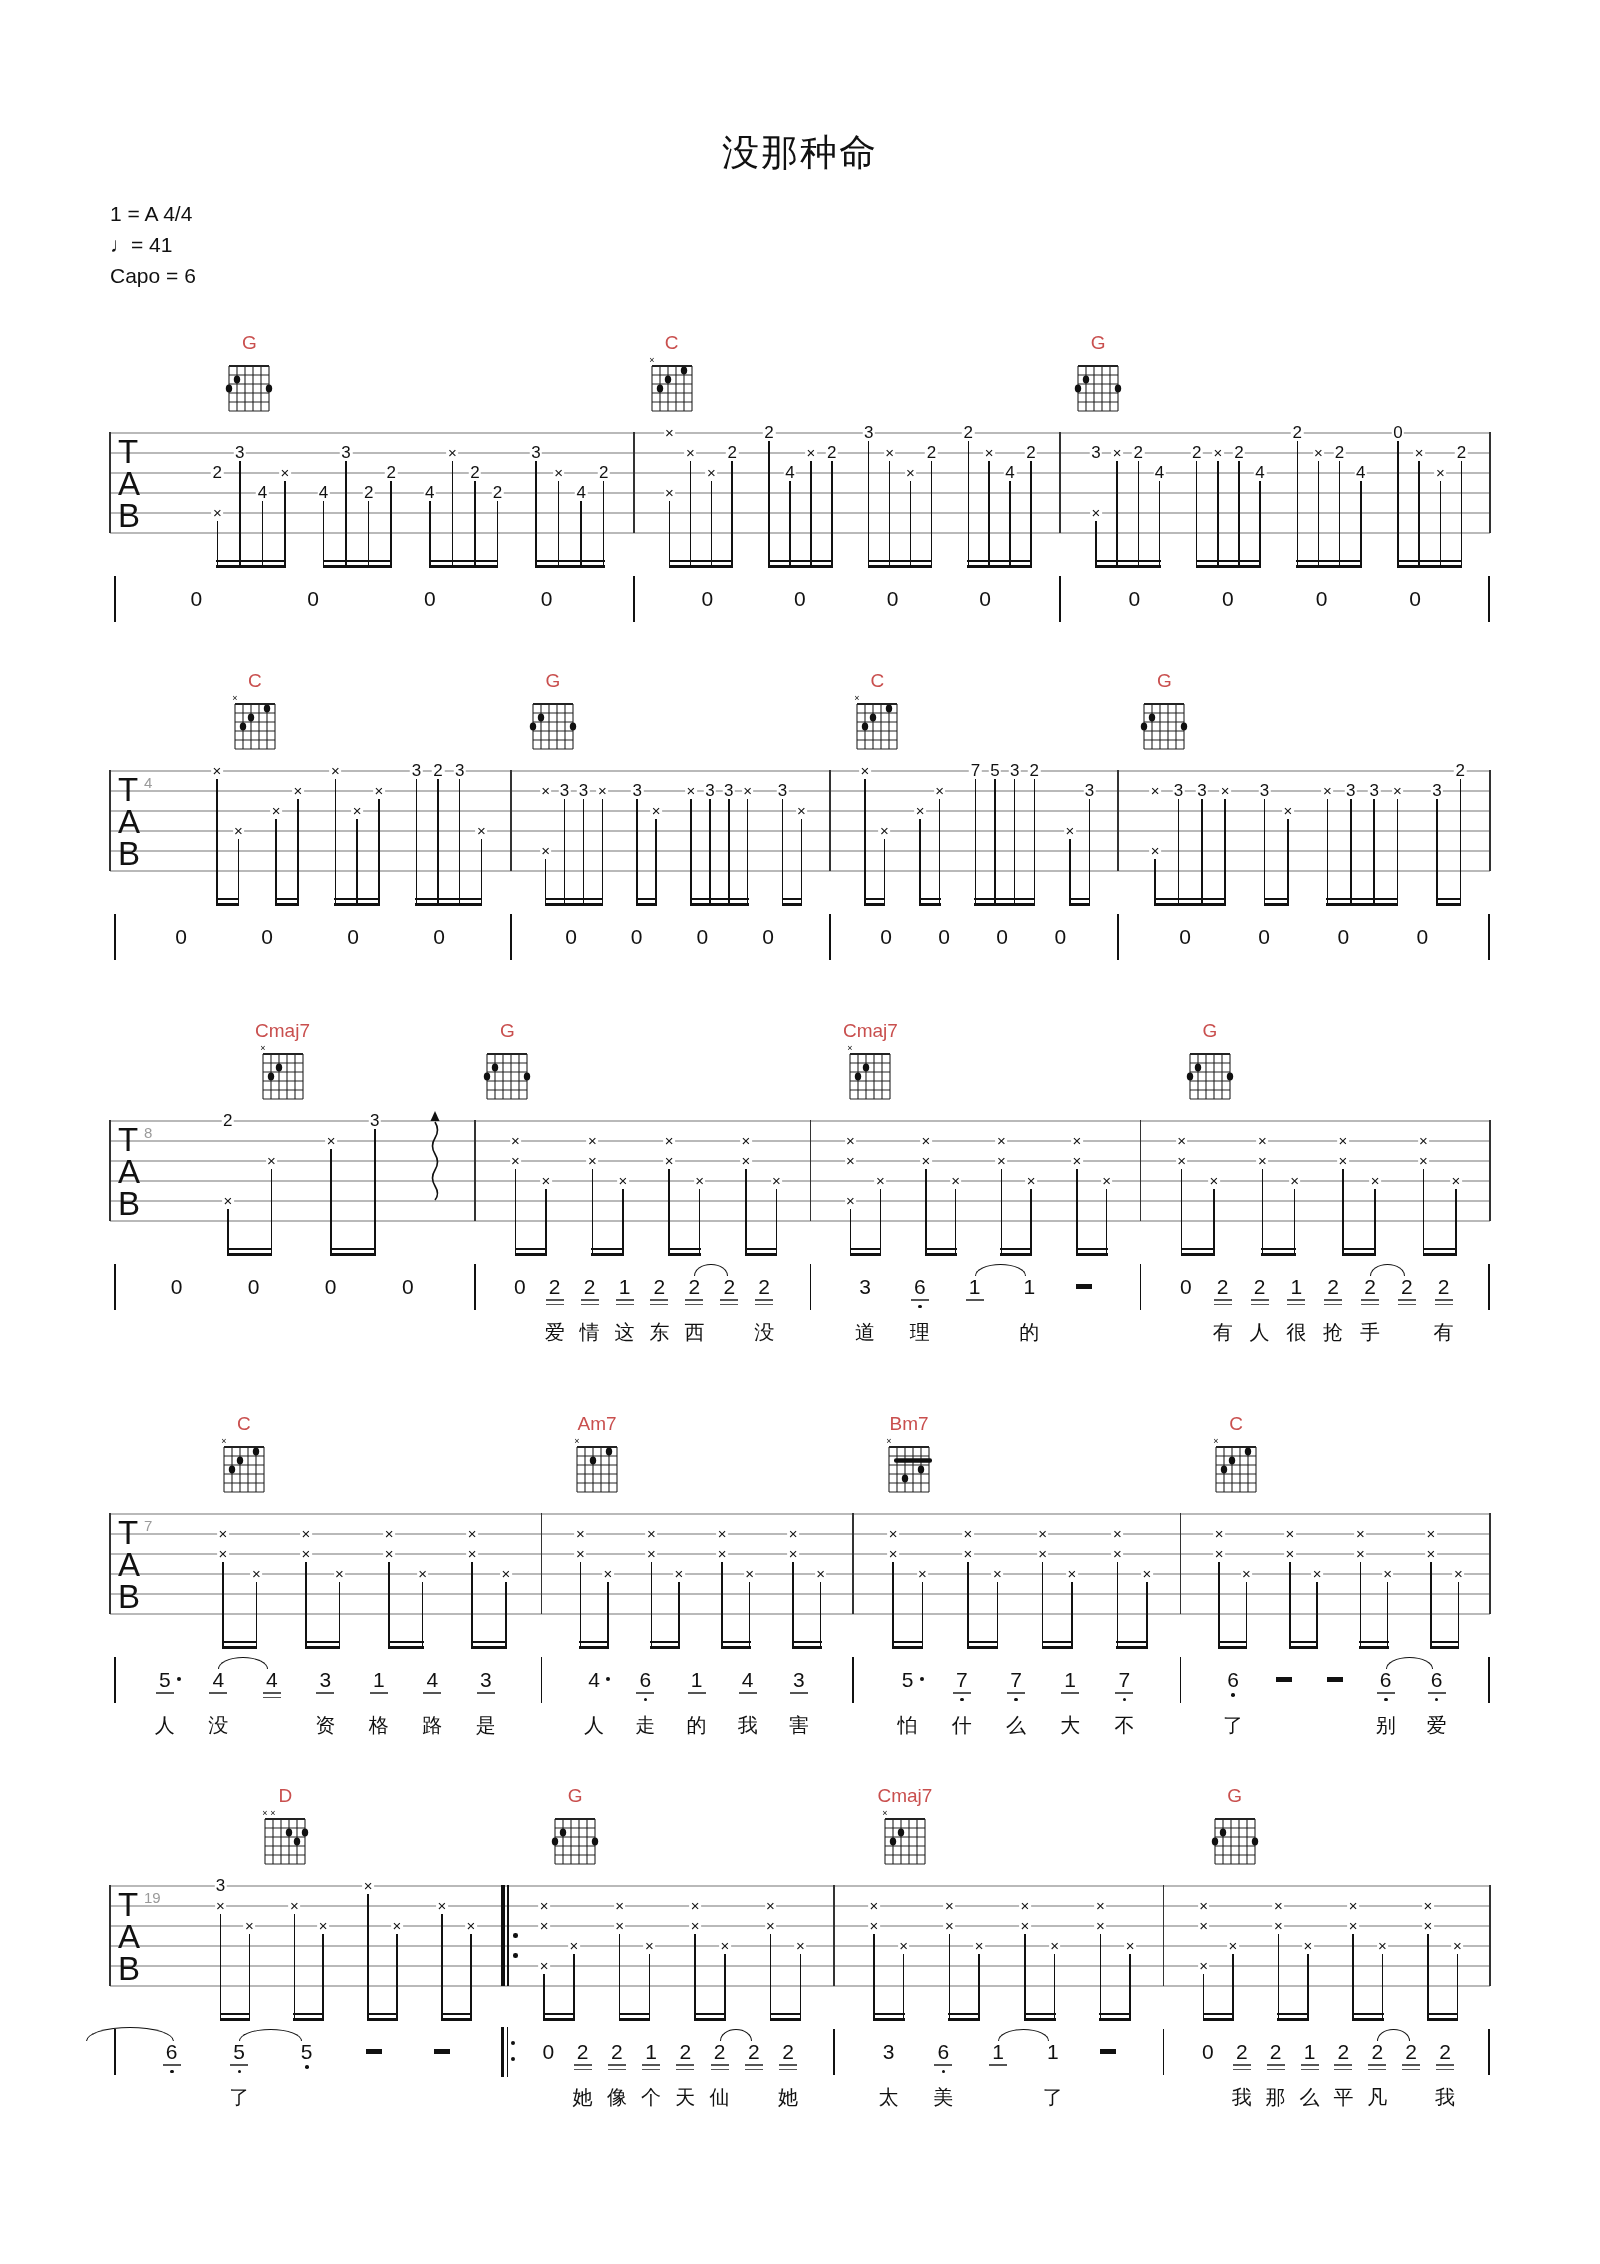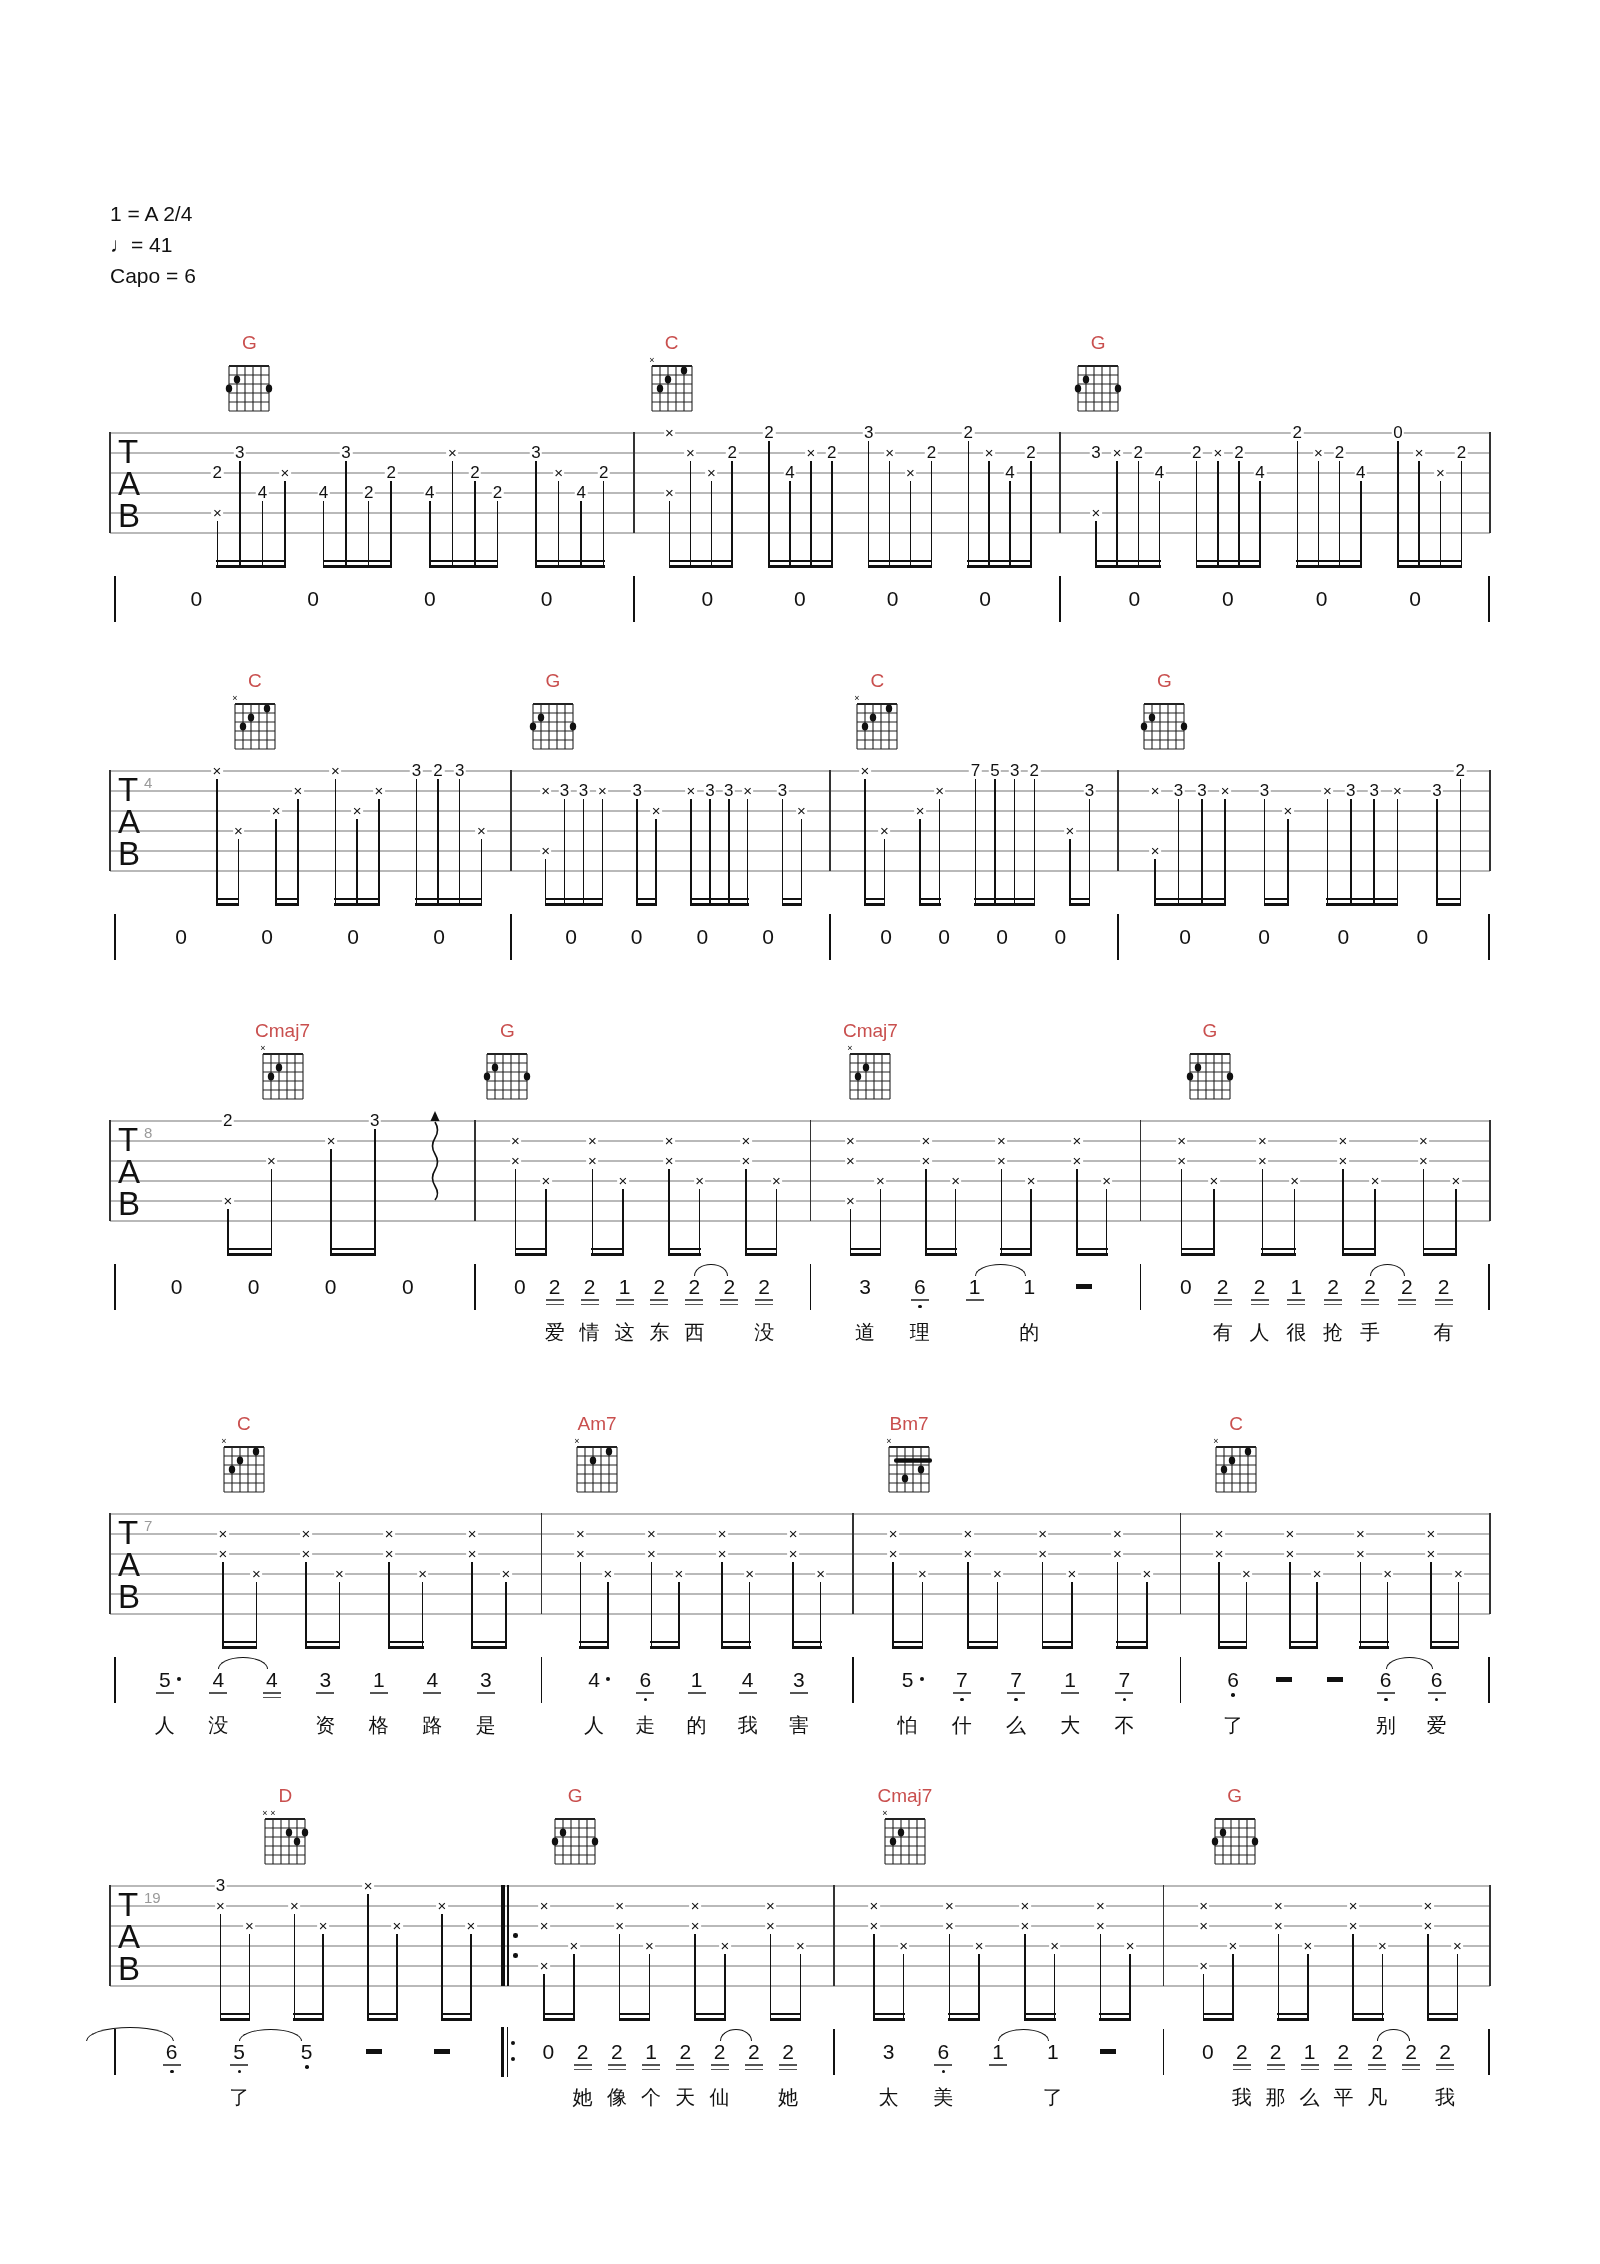--- a/index.html
+++ b/index.html
@@ -7,21 +7,22 @@
          font-family:"Liberation Sans","DejaVu Sans",sans-serif;color:#111;}
   .hdr-title{position:absolute;left:0;right:0;top:128px;text-align:center;font-size:37px;letter-spacing:2px;}
   .hdr-artist{position:absolute;left:0;right:0;top:176px;text-align:center;font-size:22px;}
   .hdr-info{position:absolute;left:110px;font-size:21px;}
   #info-key{top:202px;} #info-tempo{top:233px;} #info-capo{top:264px;}
 </style>
 </head>
 <body>
 
 <div id="sheet">
-  <div class="hdr-info" id="info-key">1 = A 2/4</div>
+  <div class="hdr-title">没那种命</div>
+  <div class="hdr-info" id="info-key">1 = A 4/4</div>
   <div class="hdr-info" id="info-tempo">♩= 41</div>
   <div class="hdr-info" id="info-capo">Capo = 6</div>
   <div id="systems"></div>
 <div style="position: absolute; left: 110px; top: 432px; width: 1380px; height: 1.5px; background: rgb(185, 185, 185);"></div>
     <div style="position: absolute; left: 110px; top: 452px; width: 1380px; height: 1.5px; background: rgb(185, 185, 185);"></div>
     <div style="position: absolute; left: 110px; top: 472px; width: 1380px; height: 1.5px; background: rgb(185, 185, 185);"></div>
     <div style="position: absolute; left: 110px; top: 492px; width: 1380px; height: 1.5px; background: rgb(185, 185, 185);"></div>
     <div style="position: absolute; left: 110px; top: 512px; width: 1380px; height: 1.5px; background: rgb(185, 185, 185);"></div>
     <div style="position: absolute; left: 110px; top: 532px; width: 1380px; height: 1.5px; background: rgb(185, 185, 185);"></div>
     <div style="position: absolute; left: 109px; top: 432px; width: 2px; height: 101px; background: rgb(51, 51, 51);"></div>

